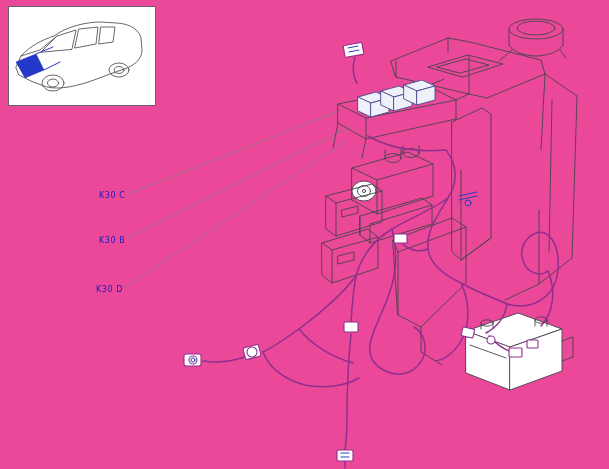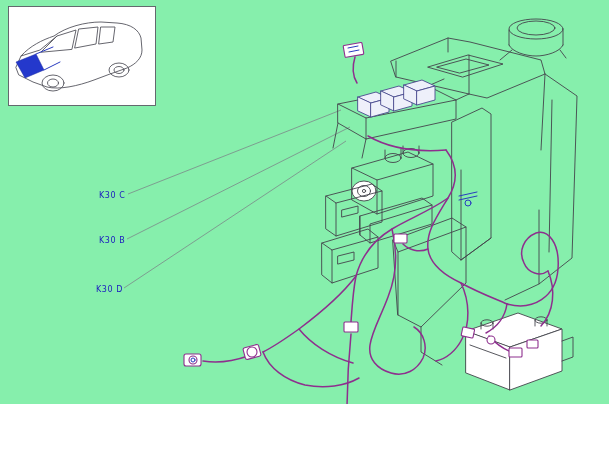--- a/index.html
+++ b/index.html
@@ -1,17 +1,17 @@
 <!DOCTYPE html>
 <html><head>
 <meta charset="utf-8">
 <style>
   *{box-sizing:border-box}
   html,body{margin:0;padding:0;background:#fff}
-  .stage{position:relative;width:609px;height:404px;background:#86efac;overflow:hidden;
+  .stage{position:relative;width:609px;height:469px;background:#ec4899;overflow:hidden;
          font-family:"DejaVu Sans","Liberation Sans",sans-serif}
   svg{display:block}
   .thumbbox{fill:#fff;stroke:#5a5a64;stroke-width:.9}
   .car{stroke:#55555d;stroke-width:.9;fill:none;stroke-linejoin:round;stroke-linecap:round}
   .carfill{fill:#2438cc;stroke:#1a2aa0;stroke-width:.5}
   .leader{stroke:#7a7a84;stroke-width:.7;fill:none}
   .lbl{font-size:8px;fill:#1a1abf;letter-spacing:.6px;font-family:"DejaVu Sans","Liberation Sans",sans-serif}
   .struct{stroke:#44444c;stroke-width:.9;fill:none;stroke-linejoin:round;stroke-linecap:round}
   .solid{fill:#fff}
   .relay{stroke:#4a4a8e;stroke-width:.9;fill:#eef0fa;stroke-linejoin:round}

